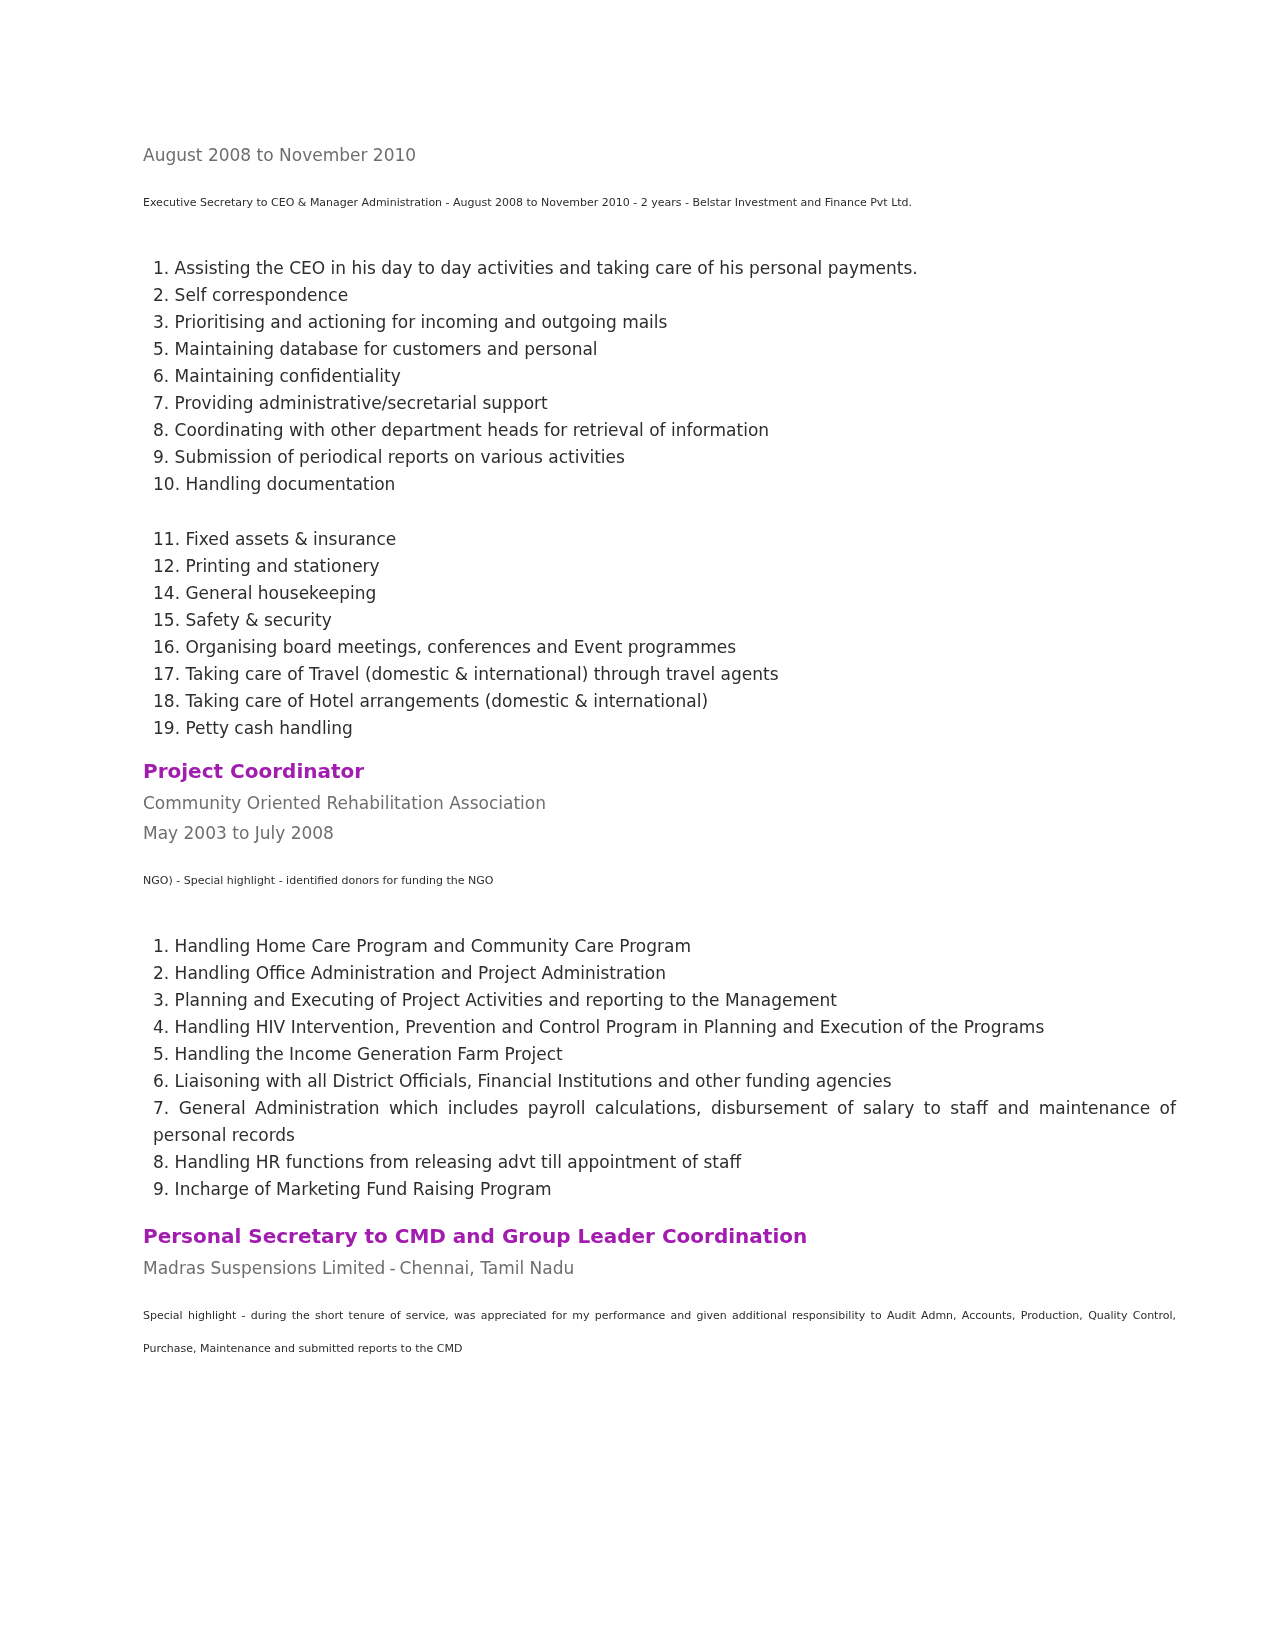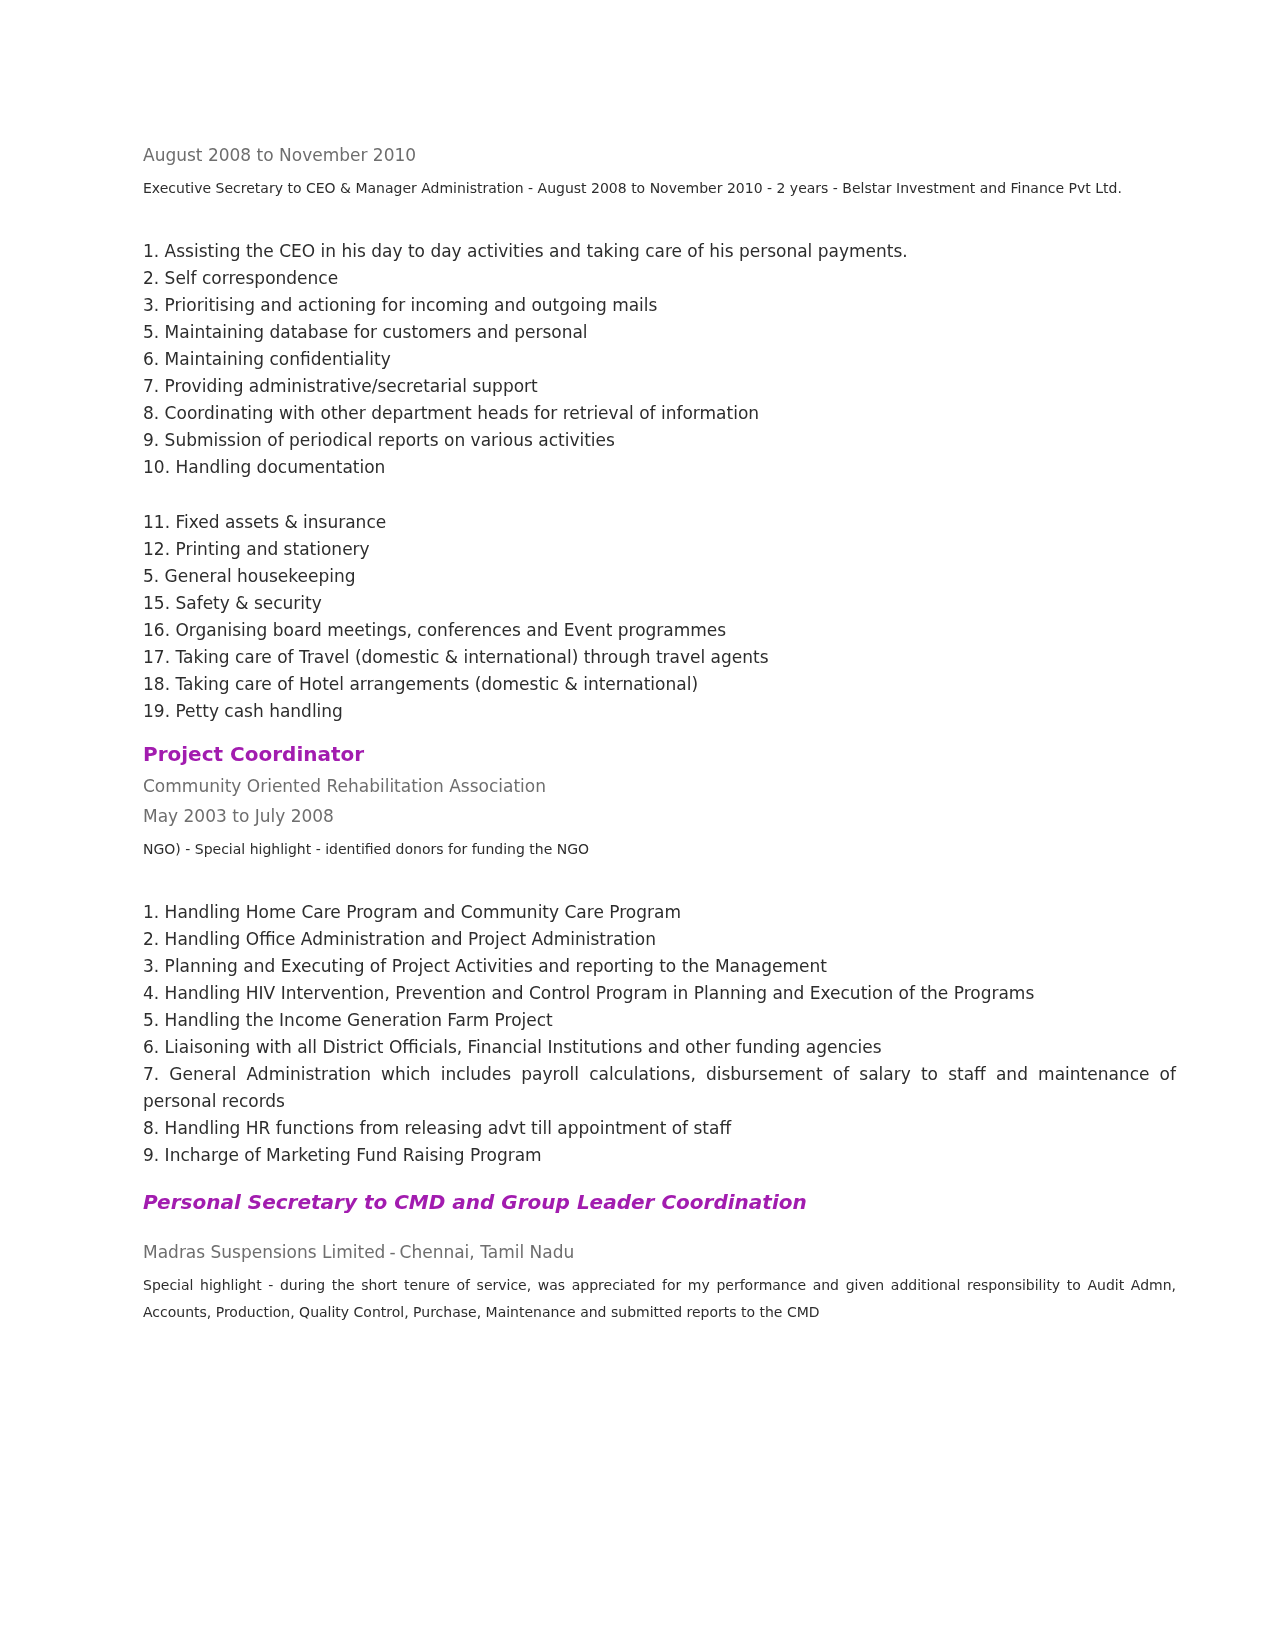--- a/index.html
+++ b/index.html
@@ -18,40 +18,40 @@
     color: #2d2d2d;
     overflow: hidden;
   }
   p { margin: 0; }
   .meta {
     color: #6e6e6e;
     font-size: 17px;
     line-height: 30px;
   }
   .summary {
-    font-size: 14px;
-    line-height: 27px;
-    margin-top: 5px;
+    font-size: 11px;
+    line-height: 33px;
+    margin-top: 16px;
     text-align: justify;
   }
-  .duties { margin-top: 36px; }
+  .duties { margin-top: 36px; margin-left: 10px; }
   .duties.continued { margin-top: 28px; }
   .duty {
     font-size: 17px;
     line-height: 27px;
     text-align: justify;
   }
   .job-title {
     font-size: 20px;
     font-weight: bold;
     line-height: 27px;
     color: #a21caf;
   }
   .job2-title { margin-top: 16px; margin-bottom: 3px; }
-  .job3-title { margin-top: 20px; margin-bottom: 21px; font-style: italic; }
+  .job3-title { margin-top: 20px; margin-bottom: 3px; }
   .sep { margin: 0 4px; }
 </style>
 </head>
 <body>
 
 <div class="page">
 
   <section>
     <p class="meta">August 2008 to November 2010</p>
     <p class="summary">Executive Secretary to CEO &amp; Manager Administration - August 2008 to November 2010 - 2 years - Belstar Investment and Finance Pvt Ltd.</p>
@@ -62,21 +62,21 @@
         <p class="duty">5. Maintaining database for customers and personal</p>
         <p class="duty">6. Maintaining confidentiality</p>
         <p class="duty">7. Providing administrative/secretarial support</p>
         <p class="duty">8. Coordinating with other department heads for retrieval of information</p>
         <p class="duty">9. Submission of periodical reports on various activities</p>
         <p class="duty">10. Handling documentation</p>
       </div>
     <div class="duties continued">
         <p class="duty">11. Fixed assets &amp; insurance</p>
         <p class="duty">12. Printing and stationery</p>
-        <p class="duty">5. General housekeeping</p>
+        <p class="duty">14. General housekeeping</p>
         <p class="duty">15. Safety &amp; security</p>
         <p class="duty">16. Organising board meetings, conferences and Event programmes</p>
         <p class="duty">17. Taking care of Travel (domestic &amp; international) through travel agents</p>
         <p class="duty">18. Taking care of Hotel arrangements (domestic &amp; international)</p>
         <p class="duty">19. Petty cash handling</p>
       </div>
   </section>
 
   <section>
     <p class="job-title job2-title">Project Coordinator</p>

